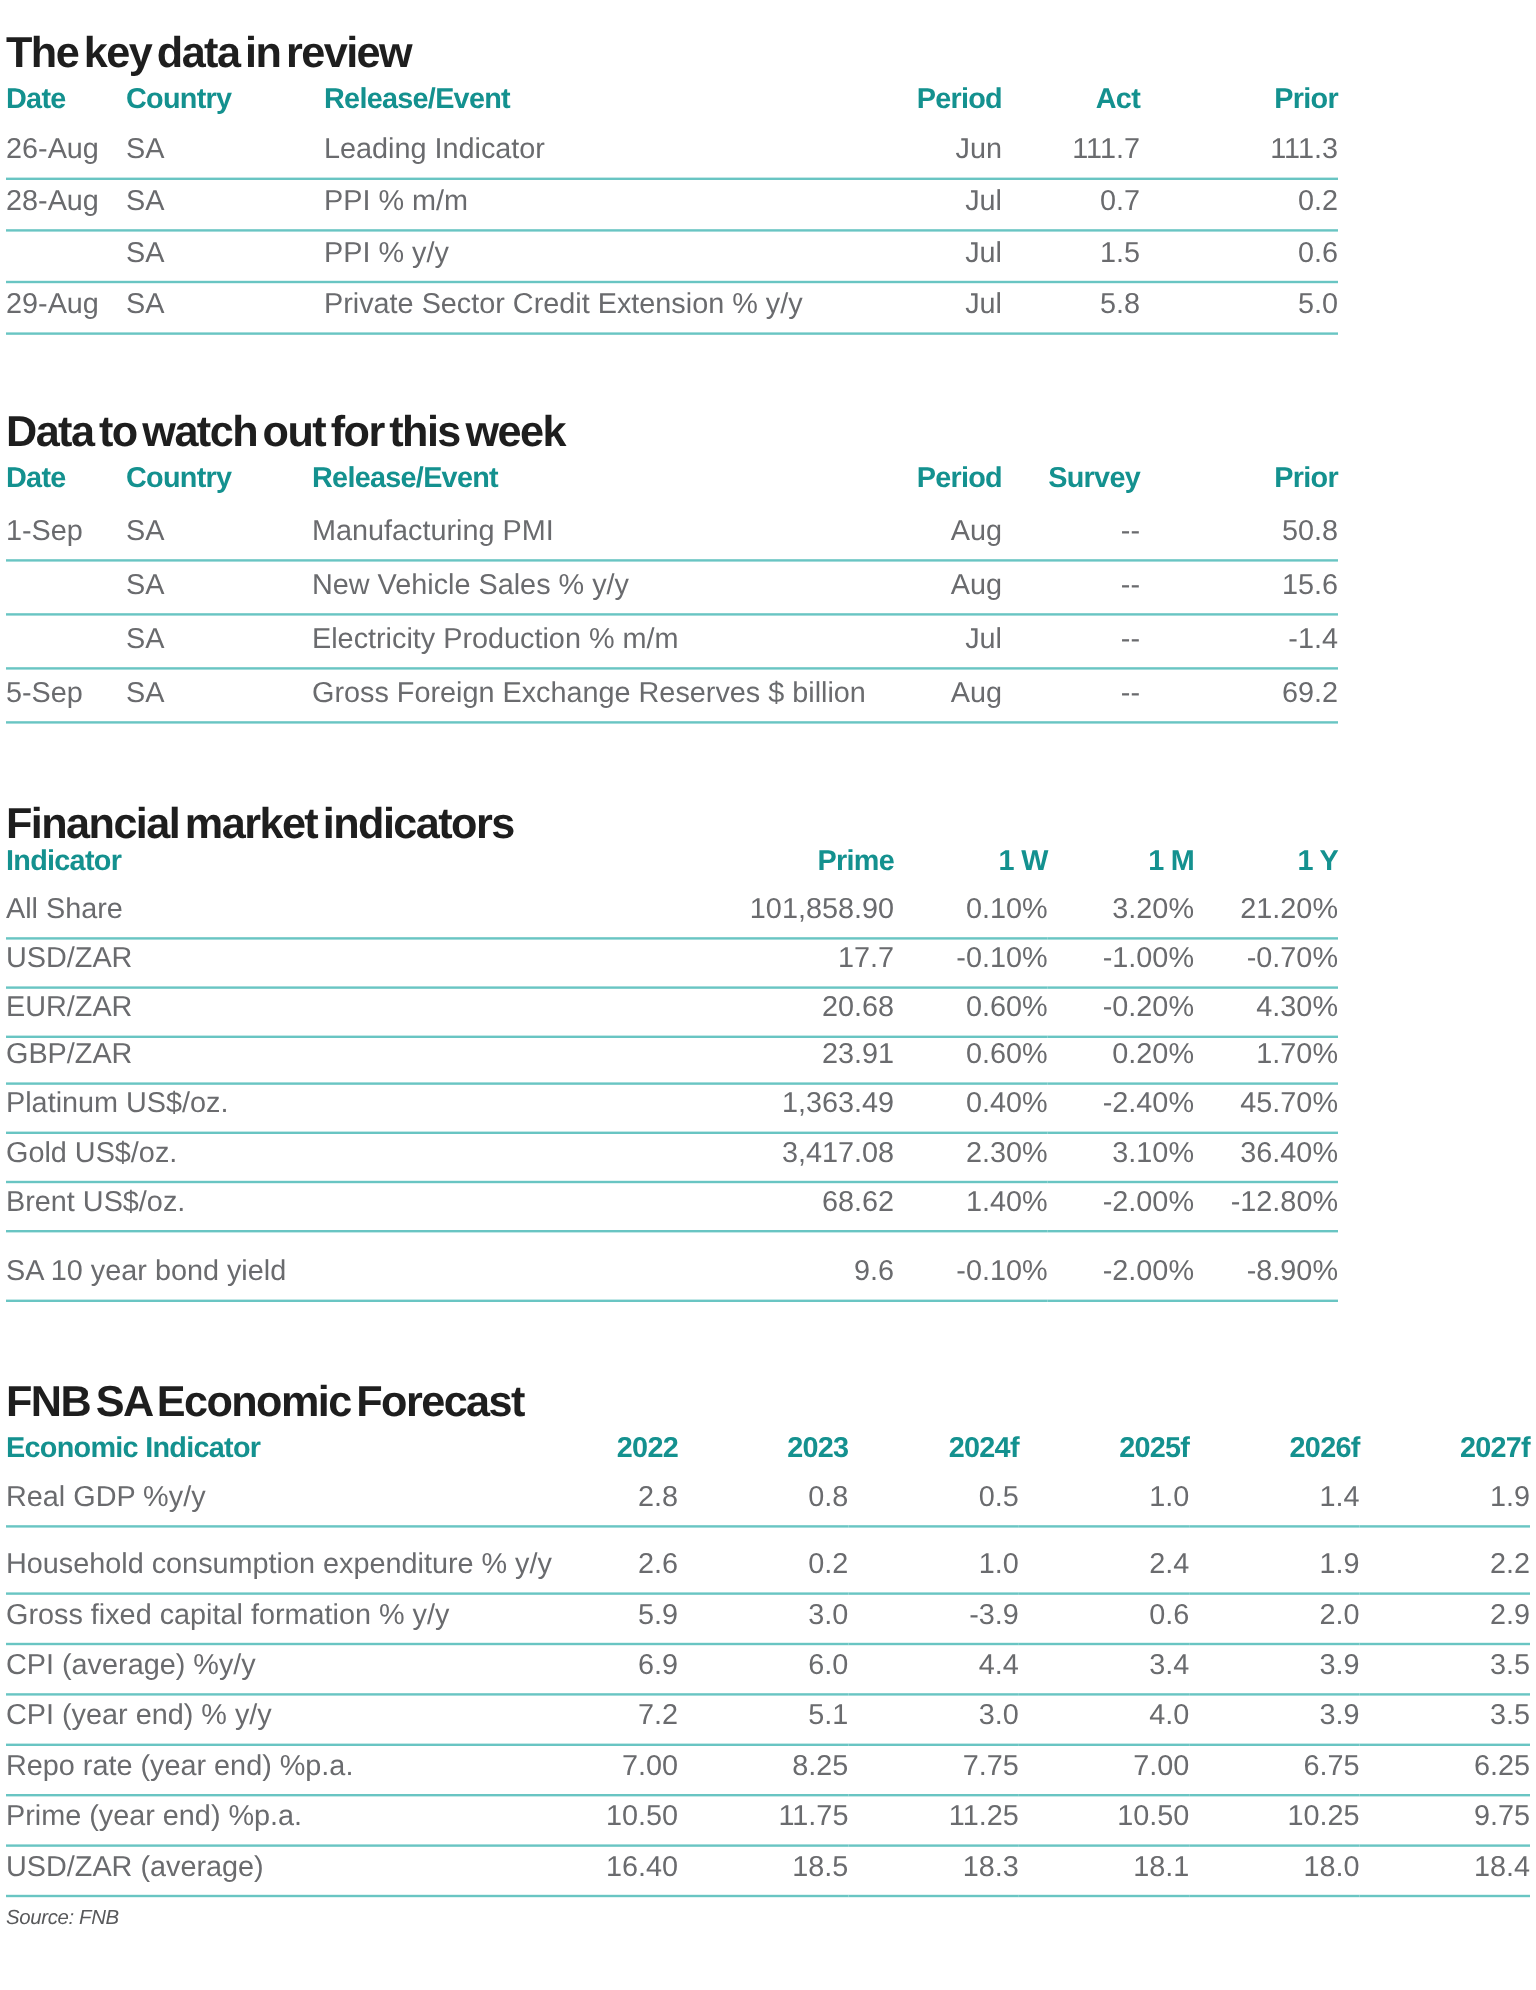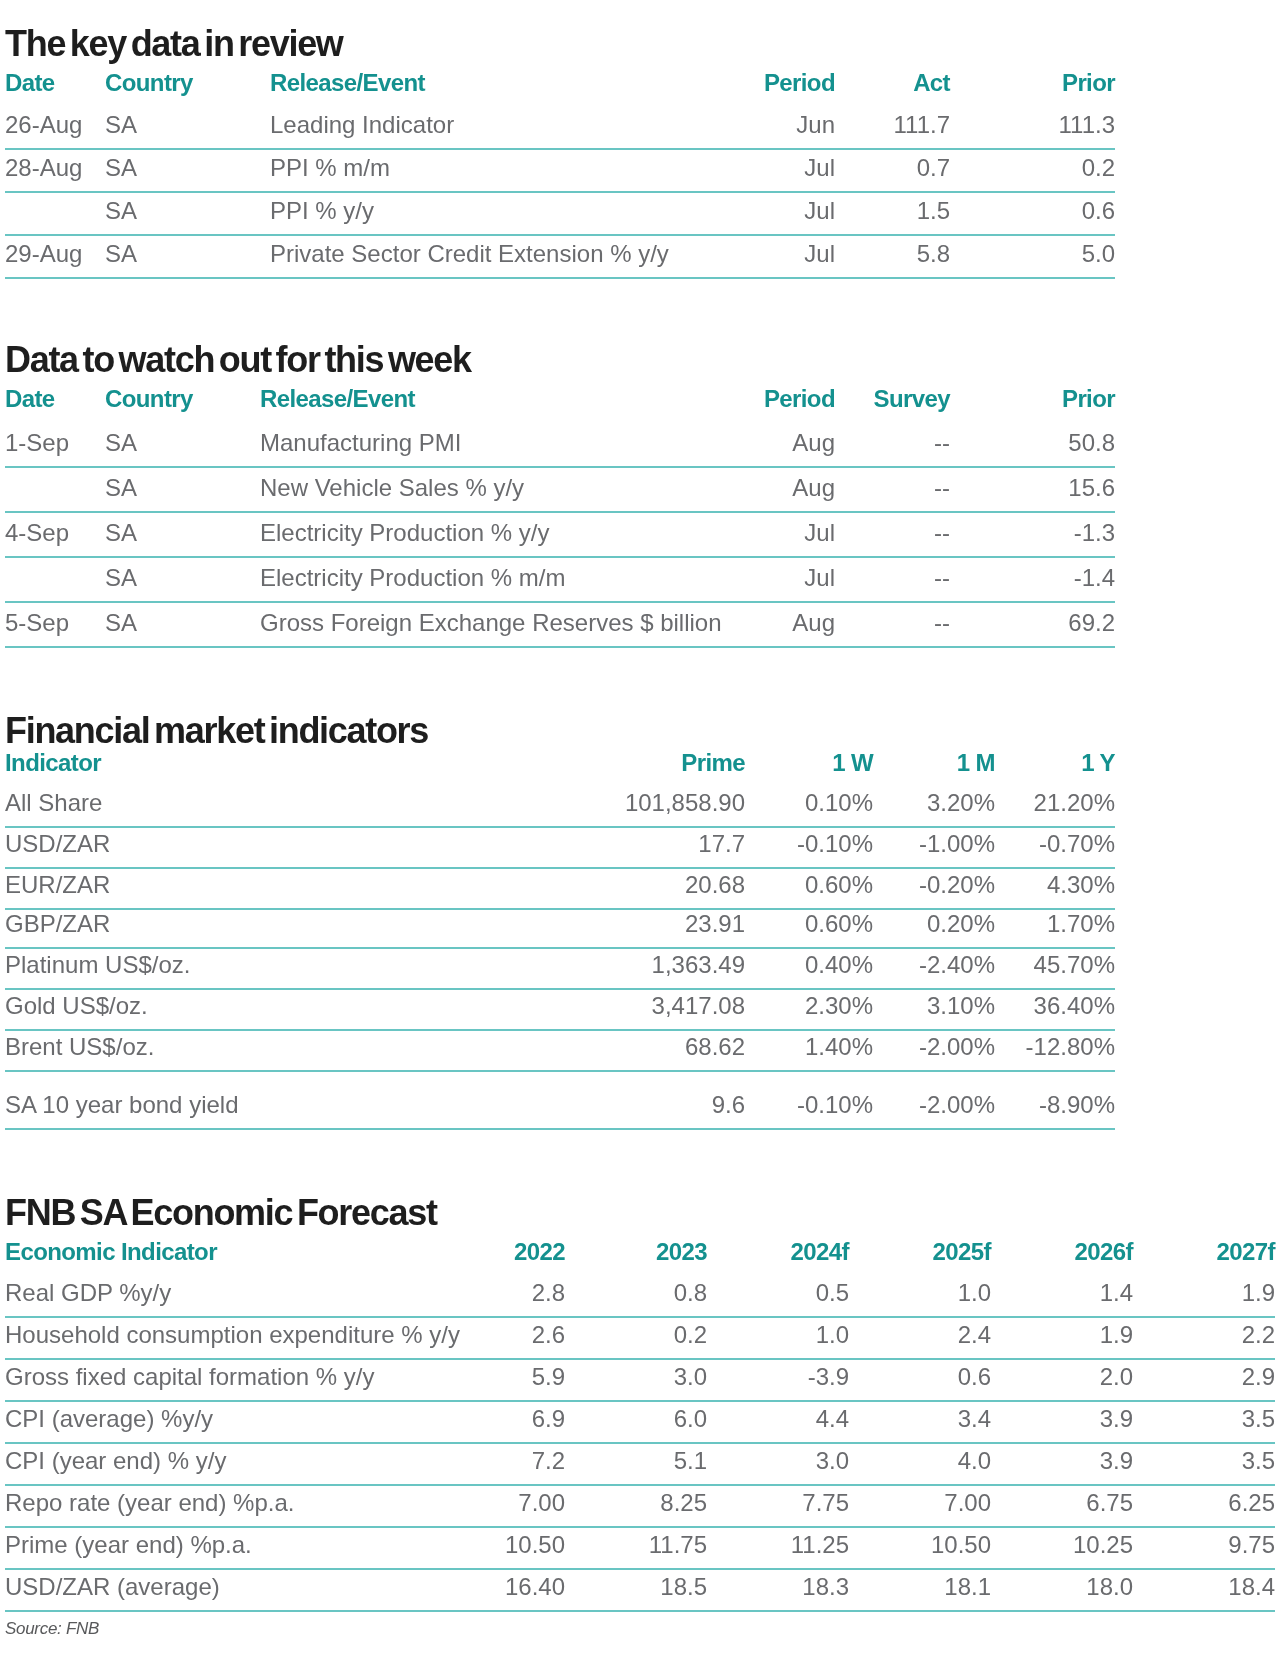--- a/index.html
+++ b/index.html
@@ -155,28 +155,20 @@
             </tr>
             <tr style="height: 45px;">
               <td class="l"></td>
               <td class="l">SA</td>
               <td class="l">New Vehicle Sales % y/y</td>
               <td class="r">Aug</td>
               <td class="r">--</td>
               <td class="r">15.6</td>
             </tr>
             <tr style="height: 45px;">
-              <td class="l">4-Sep</td>
-              <td class="l">SA</td>
-              <td class="l">Electricity Production % y/y</td>
-              <td class="r">Jul</td>
-              <td class="r">--</td>
-              <td class="r">-1.3</td>
-            </tr>
-            <tr style="height: 45px;">
               <td class="l"></td>
               <td class="l">SA</td>
               <td class="l">Electricity Production % m/m</td>
               <td class="r">Jul</td>
               <td class="r">--</td>
               <td class="r">-1.4</td>
             </tr>
             <tr style="height: 45px;">
               <td class="l">5-Sep</td>
               <td class="l">SA</td>
@@ -293,21 +285,21 @@
           <tbody>
             <tr style="height: 42px;">
               <td class="l">Real GDP %y/y</td>
               <td class="r">2.8</td>
               <td class="r">0.8</td>
               <td class="r">0.5</td>
               <td class="r">1.0</td>
               <td class="r">1.4</td>
               <td class="r">1.9</td>
             </tr>
-            <tr style="height: 42px;">
+            <tr style="height: 56px;">
               <td class="l">Household consumption expenditure % y/y</td>
               <td class="r">2.6</td>
               <td class="r">0.2</td>
               <td class="r">1.0</td>
               <td class="r">2.4</td>
               <td class="r">1.9</td>
               <td class="r">2.2</td>
             </tr>
             <tr style="height: 42px;">
               <td class="l">Gross fixed capital formation % y/y</td>

